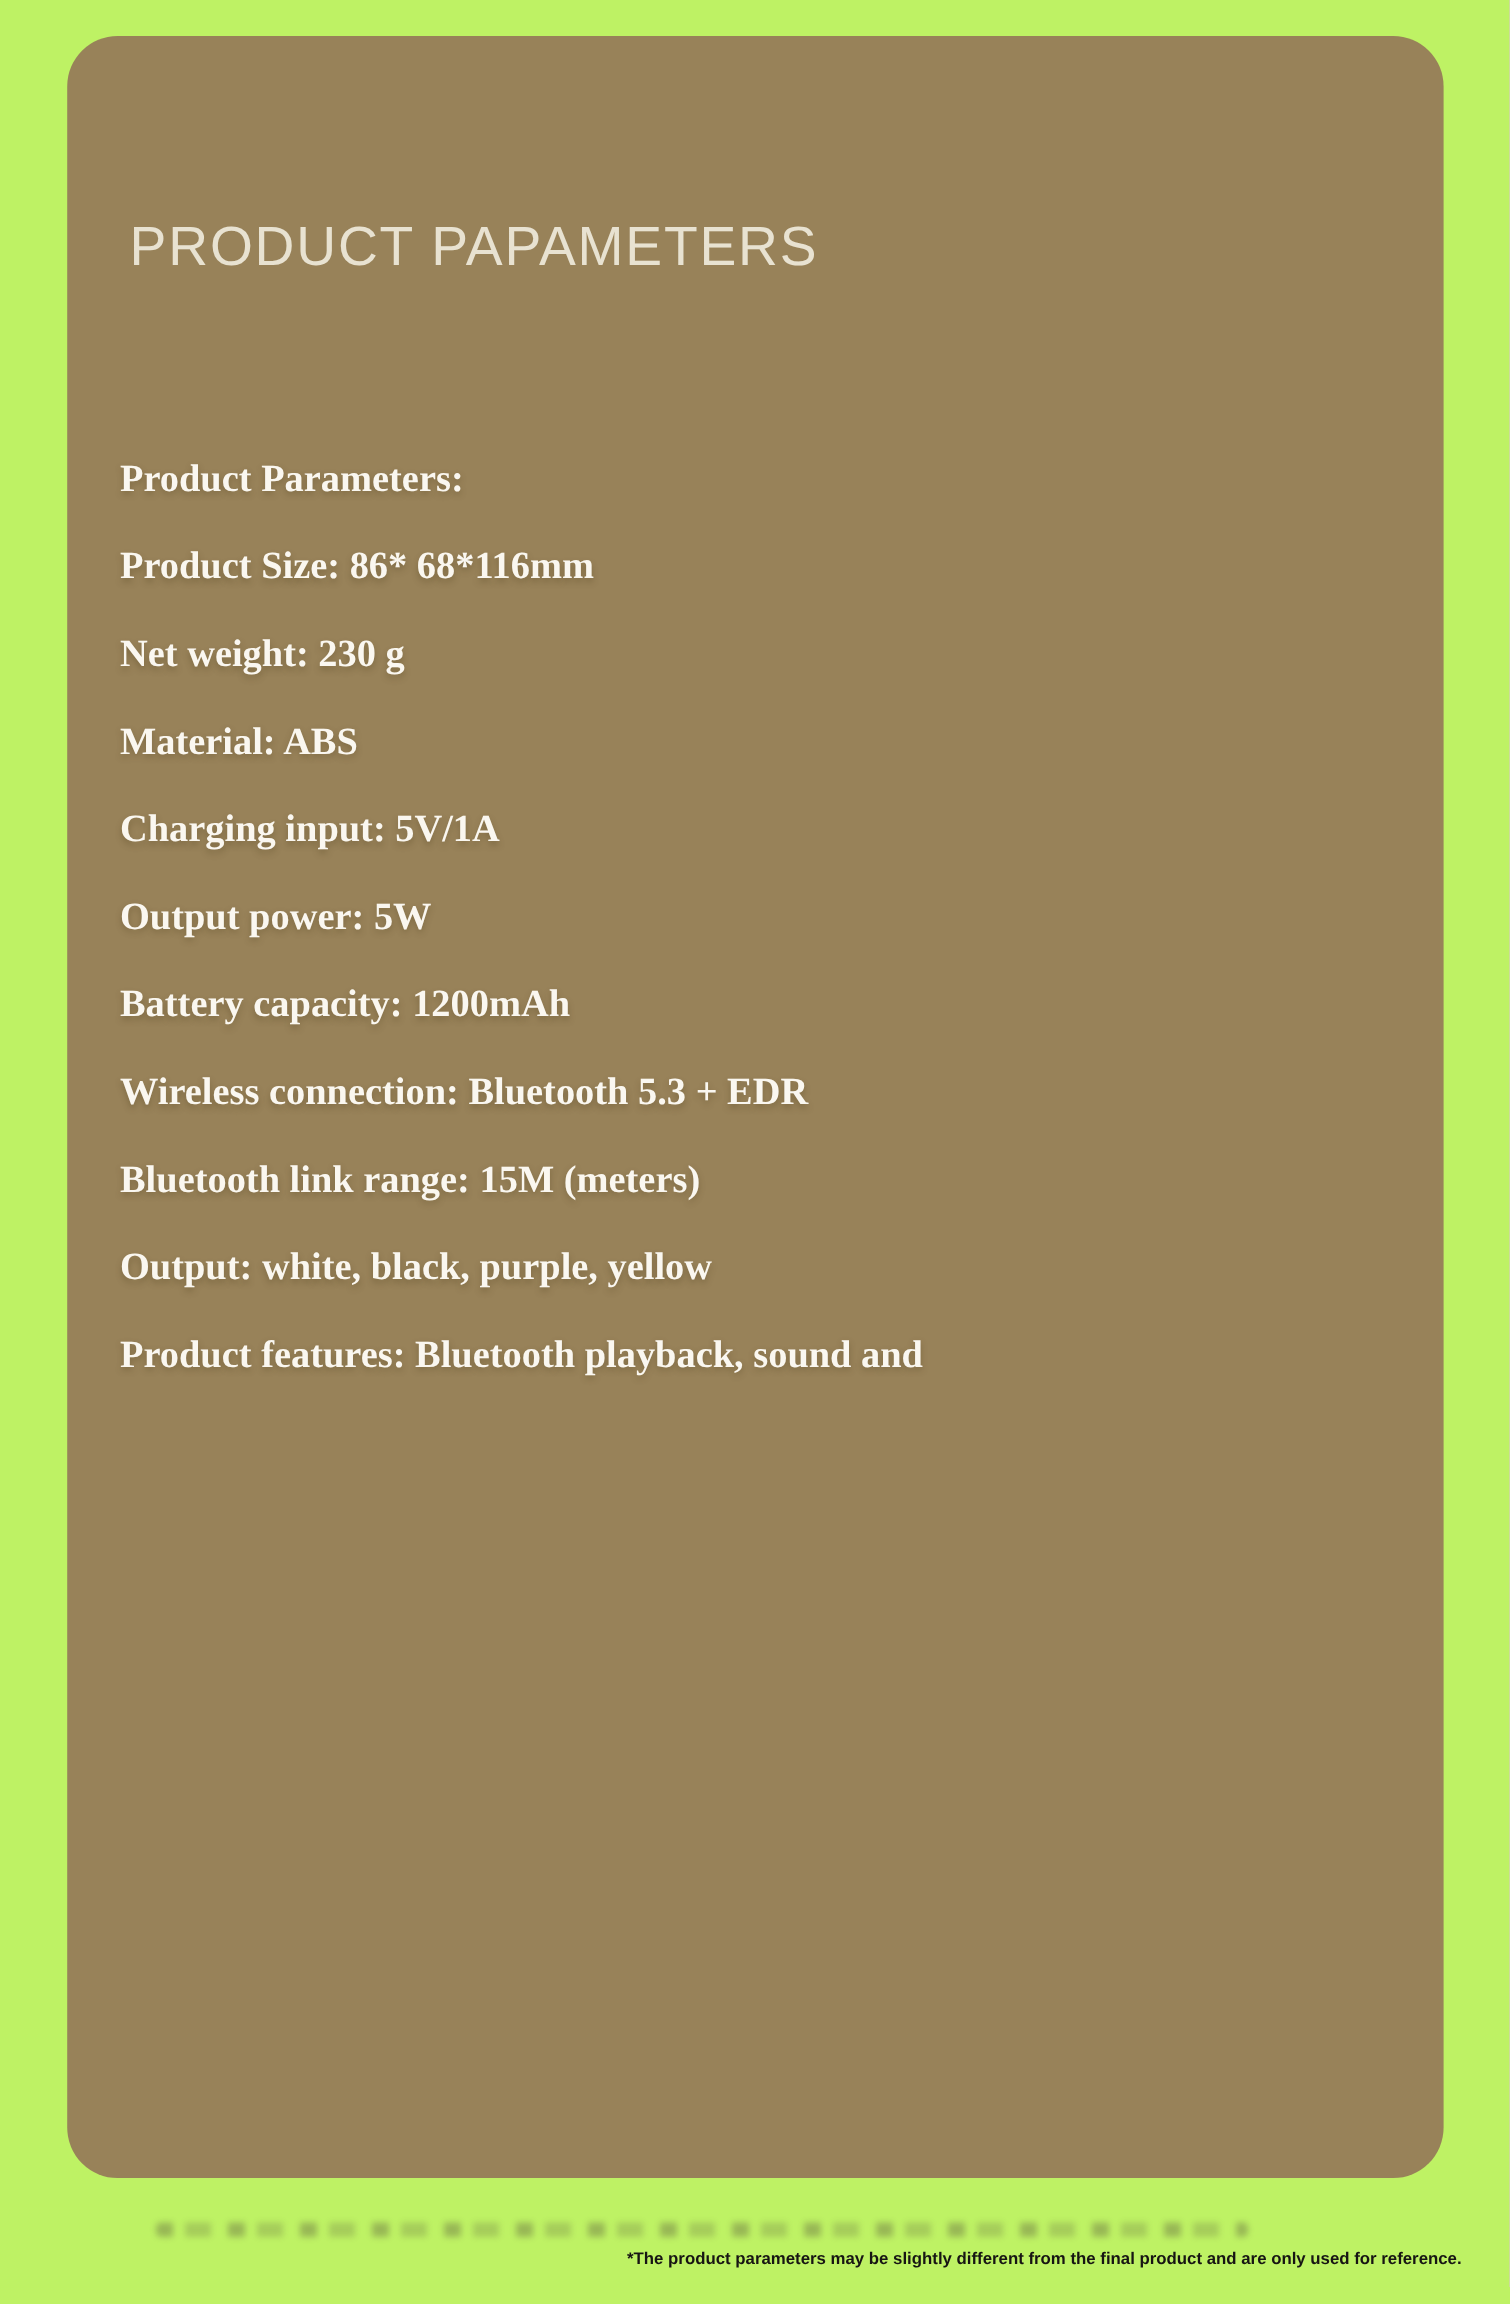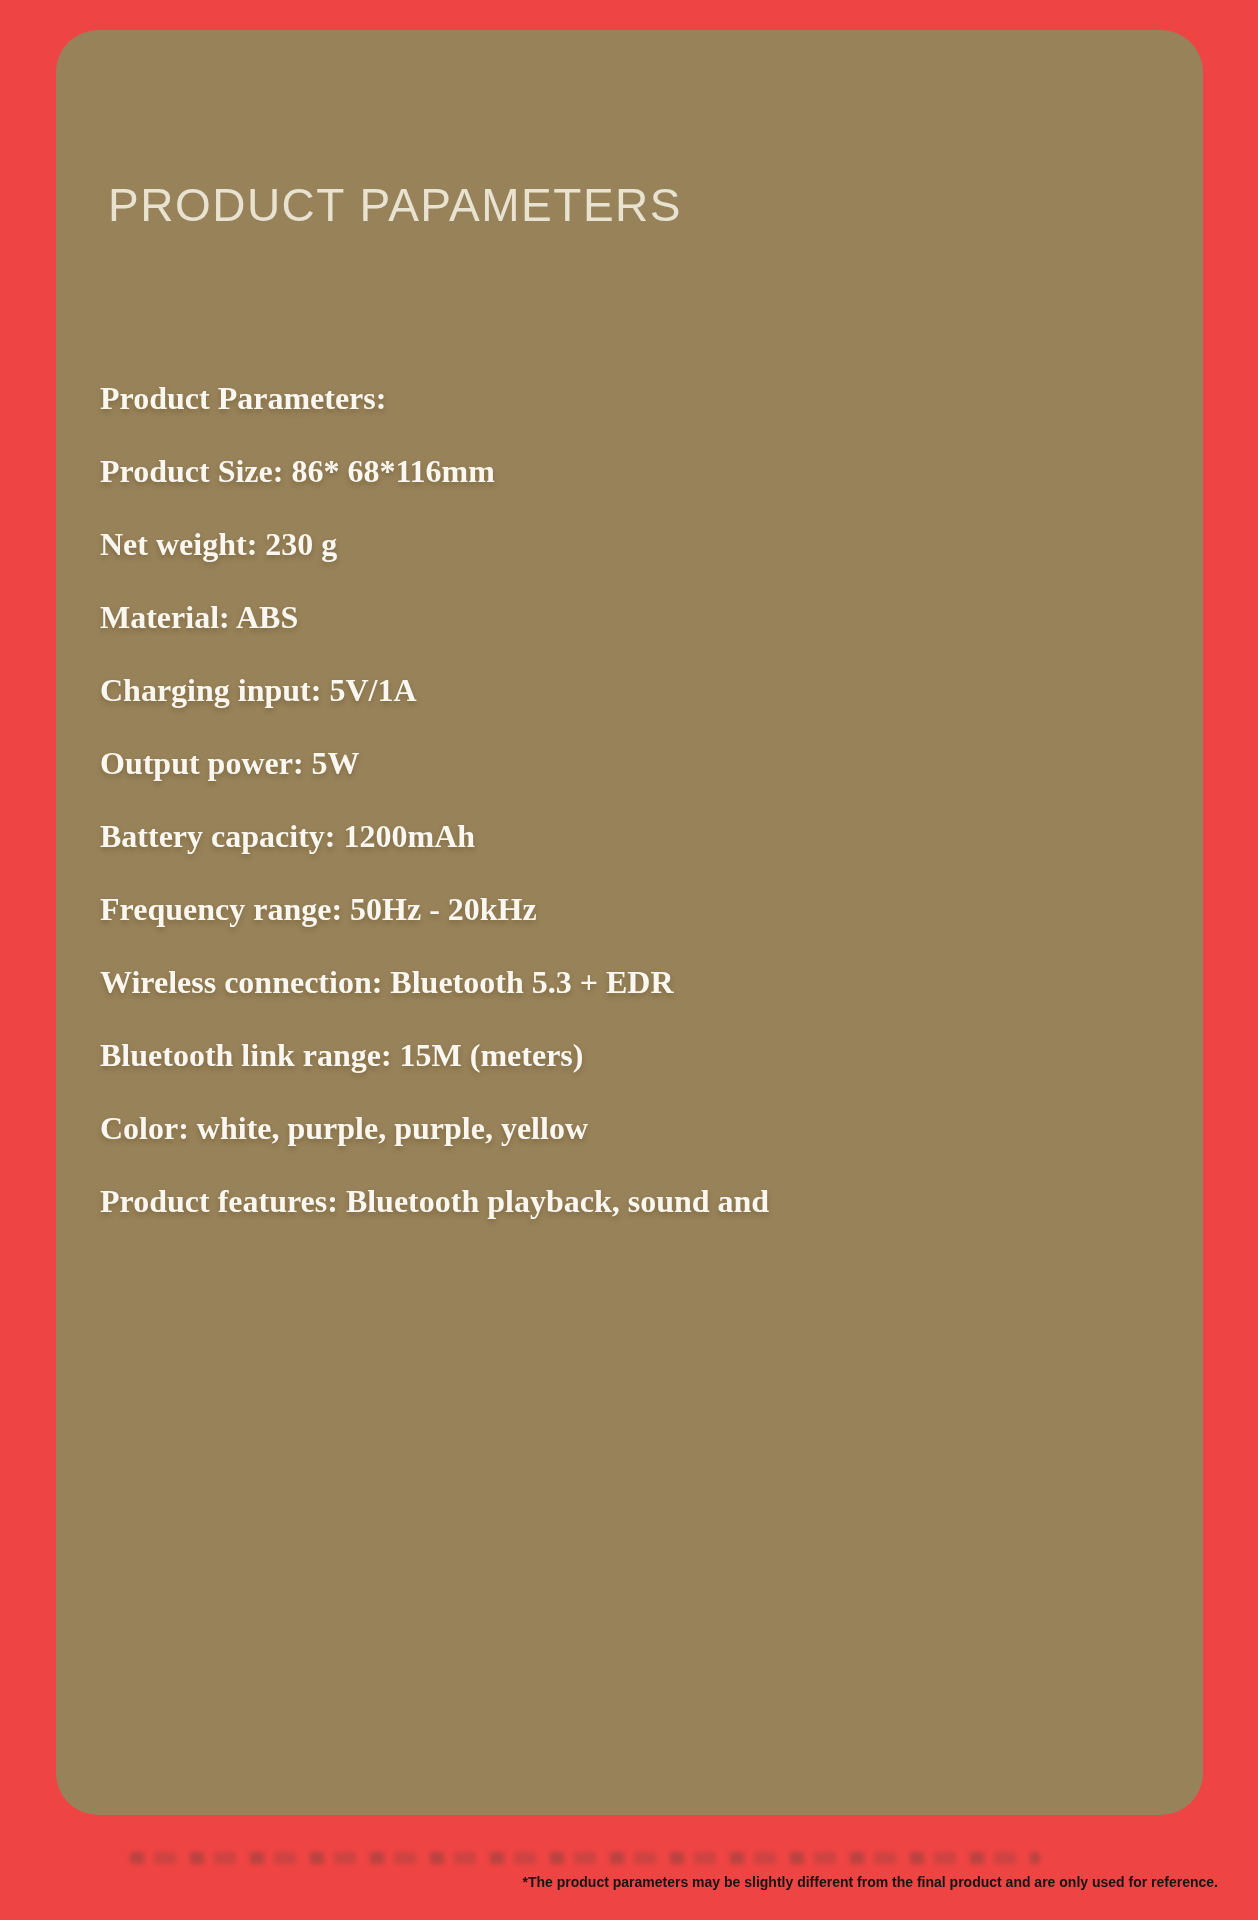--- a/index.html
+++ b/index.html
@@ -3,21 +3,21 @@
 <meta charset="utf-8">
 <style>
   html, body {
     margin: 0;
     padding: 0;
   }
   .page {
     position: relative;
     width: 1258px;
     height: 1920px;
-    background: #ef4444;
+    background: #bef264;
     overflow: hidden;
     font-family: "Liberation Sans", sans-serif;
   }
   .card {
     position: absolute;
     left: 56px;
     top: 30px;
     width: 1147px;
     height: 1785px;
     background: #988259;
@@ -93,24 +93,23 @@
     <div class="card-title">PRODUCT PAPAMETERS</div>
 
     <div class="spec-lines">
       <div class="spec-line">Product Parameters:</div>
       <div class="spec-line">Product Size: 86* 68*116mm</div>
       <div class="spec-line">Net weight: 230 g</div>
       <div class="spec-line">Material: ABS</div>
       <div class="spec-line">Charging input: 5V/1A</div>
       <div class="spec-line">Output power: 5W</div>
       <div class="spec-line">Battery capacity: 1200mAh</div>
-      <div class="spec-line">Frequency range: 50Hz - 20kHz</div>
       <div class="spec-line">Wireless connection: Bluetooth 5.3 + EDR</div>
       <div class="spec-line">Bluetooth link range: 15M (meters)</div>
-      <div class="spec-line">Color: white, purple, purple, yellow</div>
+      <div class="spec-line">Output: white, black, purple, yellow</div>
       <div class="spec-line">Product features: Bluetooth playback, sound and</div>
     </div>
 
   </div>
 
   <div class="blurred-remnant"></div>
 
   <div class="footer-disclaimer">*The product parameters may be slightly different from the final product and are only used for reference.</div>
 
 </div>

